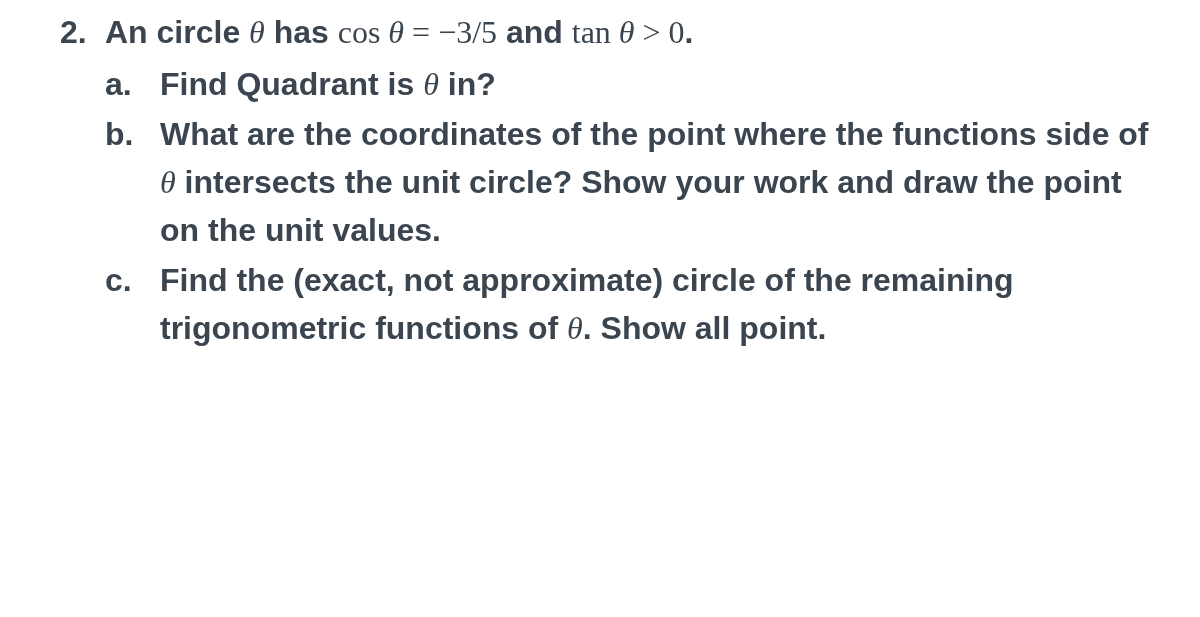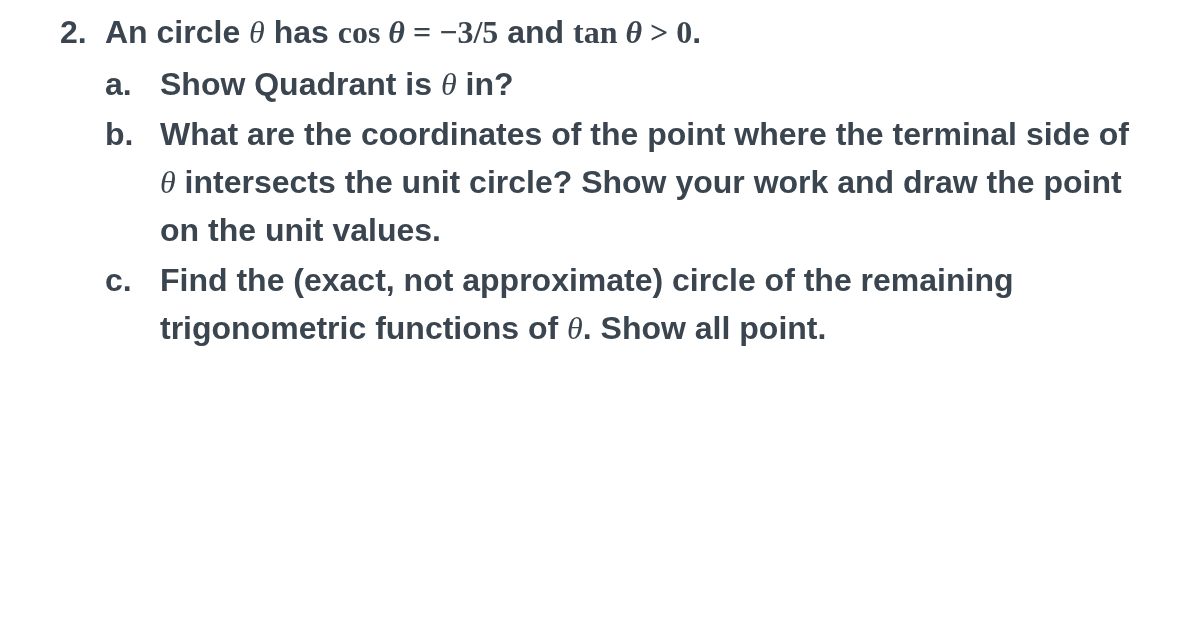--- a/index.html
+++ b/index.html
@@ -41,21 +41,21 @@
       margin-bottom: 2px;
     }
     .sub-letter {
       min-width: 55px;
     }
     .sub-text {
       flex: 1;
     }
     .math {
       font-family: 'Times New Roman', Times, serif;
-      font-weight: 700;
+      font-weight: 400;
       font-style: normal;
     }
     .math-it {
       font-style: italic;
     }
     .theta {
       font-family: 'Times New Roman', Times, serif;
       font-style: italic;
       font-weight: 400;
     }
@@ -68,28 +68,28 @@
     <div class="problem-number">2.</div>
     <div class="problem-text">
       <span>An circle </span><span class="theta">θ</span><span> has </span><span class="math"><span>cos</span> <span class="math-it">θ</span><span> = −3/5</span></span><span> and </span><span class="math"><span>tan</span> <span class="math-it">θ</span><span> &gt; 0</span></span><span>.</span>
     </div>
   </div>
 
   <div class="sub-list">
     <div class="sub-item">
       <div class="sub-letter">a.</div>
       <div class="sub-text">
-        <span>Show Quadrant is </span><span class="theta">θ</span><span> in?</span>
+        <span>Find Quadrant is </span><span class="theta">θ</span><span> in?</span>
       </div>
     </div>
 
     <div class="sub-item">
       <div class="sub-letter">b.</div>
       <div class="sub-text">
-        <span>What are the coordinates of the point where the terminal side of </span><span class="theta">θ</span><span> intersects the unit circle? Show your work and draw the point on the unit values.</span>
+        <span>What are the coordinates of the point where the functions side of </span><span class="theta">θ</span><span> intersects the unit circle? Show your work and draw the point on the unit values.</span>
       </div>
     </div>
 
     <div class="sub-item">
       <div class="sub-letter">c.</div>
       <div class="sub-text">
         <span>Find the (exact, not approximate) circle of the remaining trigonometric functions of </span><span class="theta">θ</span><span>. Show all point.</span>
       </div>
     </div>
   </div>

